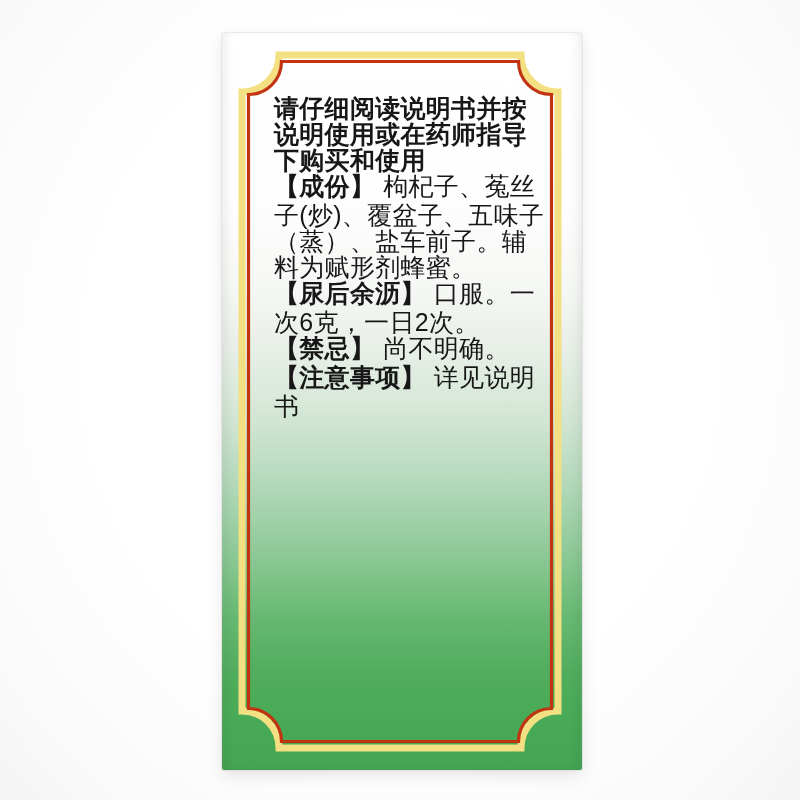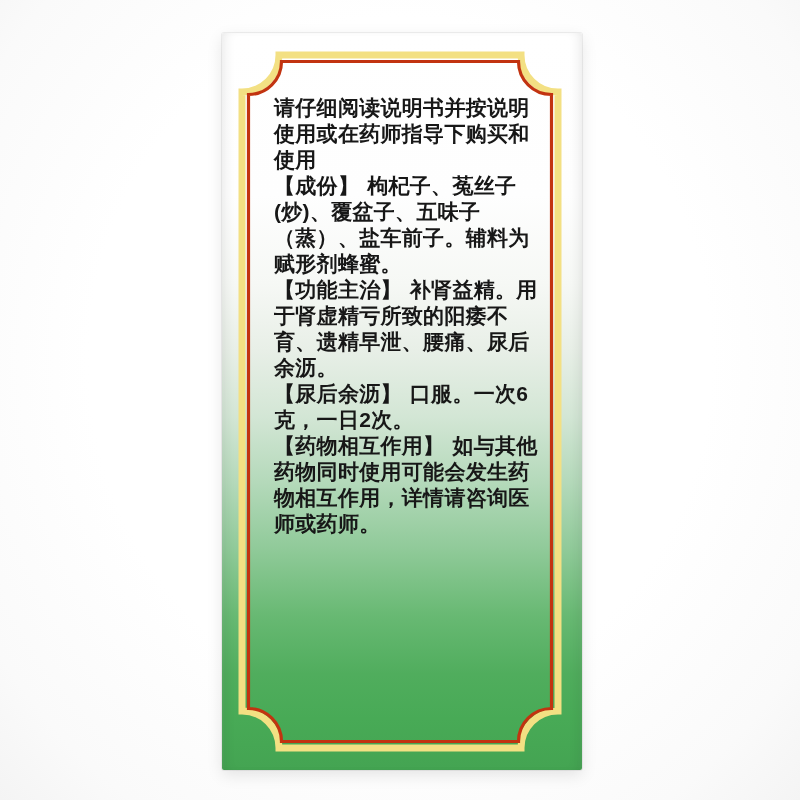--- a/index.html
+++ b/index.html
@@ -59,64 +59,65 @@
   .frame-inner {
     fill: none;
     stroke: var(--frame-inner, #c23310);
     stroke-width: 3.2;
   }
   .content {
     position: absolute;
     left: 52px;
     top: 62px;
     width: 274px;
-    font-size: 21px;
+    font-size: 25px;
     line-height: 26px;
     letter-spacing: 0.3px;
     color: var(--text, #171717);
     text-align: left;
   }
   .notice {
     margin: 0;
     font-weight: bold;
   }
   .section {
     margin: 0;
   }
   .sec-label {
     font-weight: bold;
     margin-right: 8px;
+    font-family: Liberation Mono, monospace;
   }
   .sec-text {
-    font-weight: bold;
+    font-weight: normal;
   }
 </style>
 </head>
 <body>
 
 <div class="stage">
   <div class="box">
 
     <svg class="frame" viewBox="0 0 360 737" aria-hidden="true">
       <path class="frame-outer" d="M 57 22 H 299 A 37 37 0 0 0 336 59 V 678 A 37 37 0 0 0 299 715 H 57 A 37 37 0 0 0 20 678 V 59 A 37 37 0 0 0 57 22 Z"></path>
       <path class="frame-inner" d="M 59.5 28.5 H 296.5 A 33 33 0 0 0 329.5 61.5 V 675.5 A 33 33 0 0 0 296.5 708.5 H 59.5 A 33 33 0 0 0 26.5 675.5 V 61.5 A 33 33 0 0 0 59.5 28.5 Z"></path>
     </svg>
 
     <div class="content">
       <p class="notice">请仔细阅读说明书并按说明使用或在药师指导下购买和使用</p>
 
       <div class="section"><span class="sec-label">【成份】</span><span class="sec-text">枸杞子、菟丝子(炒)、覆盆子、五味子（蒸）、盐车前子。辅料为赋形剂蜂蜜。</span></div>
 
 
-      <div class="section"><span class="sec-label">【功能主治】</span><span class="sec-text">补肾益精。用于肾虚精亏所致的阳痿不育、遗精早泄、腰痛、尿后余沥。</span></div>
 
 
       <div class="section"><span class="sec-label">【尿后余沥】</span><span class="sec-text">口服。一次6克，一日2次。</span></div>
 
 
+      <div class="section"><span class="sec-label">【禁忌】</span><span class="sec-text">尚不明确。</span></div>
 
+      <div class="section"><span class="sec-label">【注意事项】</span><span class="sec-text">详见说明书</span></div>
 
-      <div class="section"><span class="sec-label">【药物相互作用】</span><span class="sec-text">如与其他药物同时使用可能会发生药物相互作用，详情请咨询医师或药师。</span></div>
 
     </div>
 
   </div>
 </div>
 
 </body></html>

